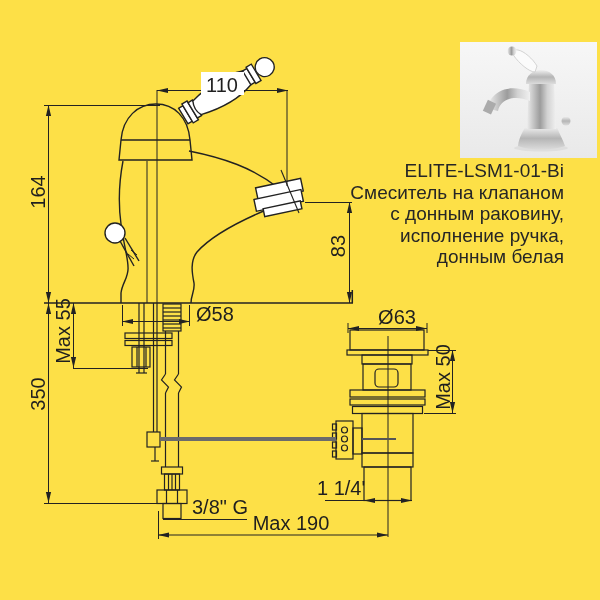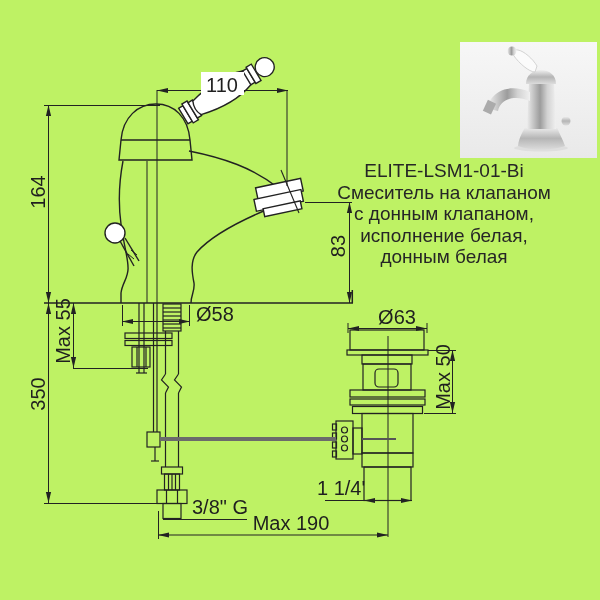--- a/index.html
+++ b/index.html
@@ -1,21 +1,21 @@
 <!DOCTYPE html>
 <html><head>
 <meta charset="utf-8">
 <style>
   html,body{margin:0;padding:0;background:#fff;}
-  .canvas{position:relative;width:600px;height:600px;background:#bef264;overflow:hidden;
+  .canvas{position:relative;width:600px;height:600px;background:#fde047;overflow:hidden;
           font-family:"Liberation Sans",sans-serif;}
   svg{position:absolute;left:0;top:0;}
   svg text{font-family:"Liberation Sans",sans-serif;fill:#1f1f1f;}
   .dimtext{font-size:20px;}
-  .info{position:absolute;top:160px;right:36px;width:240px;text-align:center;
+  .info{position:absolute;top:160px;right:36px;width:240px;text-align:right;
         font-size:19px;line-height:21.5px;color:#262626;}
   .info div{white-space:nowrap;}
 </style>
 </head>
 <body>
 
 <div class="canvas">
 
 <svg width="600" height="600" viewBox="0 0 600 600">
   <defs>
@@ -248,18 +248,18 @@
       <circle cx="512" cy="51" r="4.5" fill="url(#chrH)"></circle>
 
       <circle cx="566" cy="121" r="4.5" fill="url(#chrV)"></circle>
     </g>
   </g>
 </svg>
 
   <div class="info">
     <div>ELITE-LSM1-01-Bi</div>
     <div>Смеситель на клапаном</div>
-    <div>с донным клапаном,</div>
-    <div>исполнение белая,</div>
+    <div>с донным раковину,</div>
+    <div>исполнение ручка,</div>
     <div>донным белая</div>
   </div>
 
 </div>
 
 </body></html>

